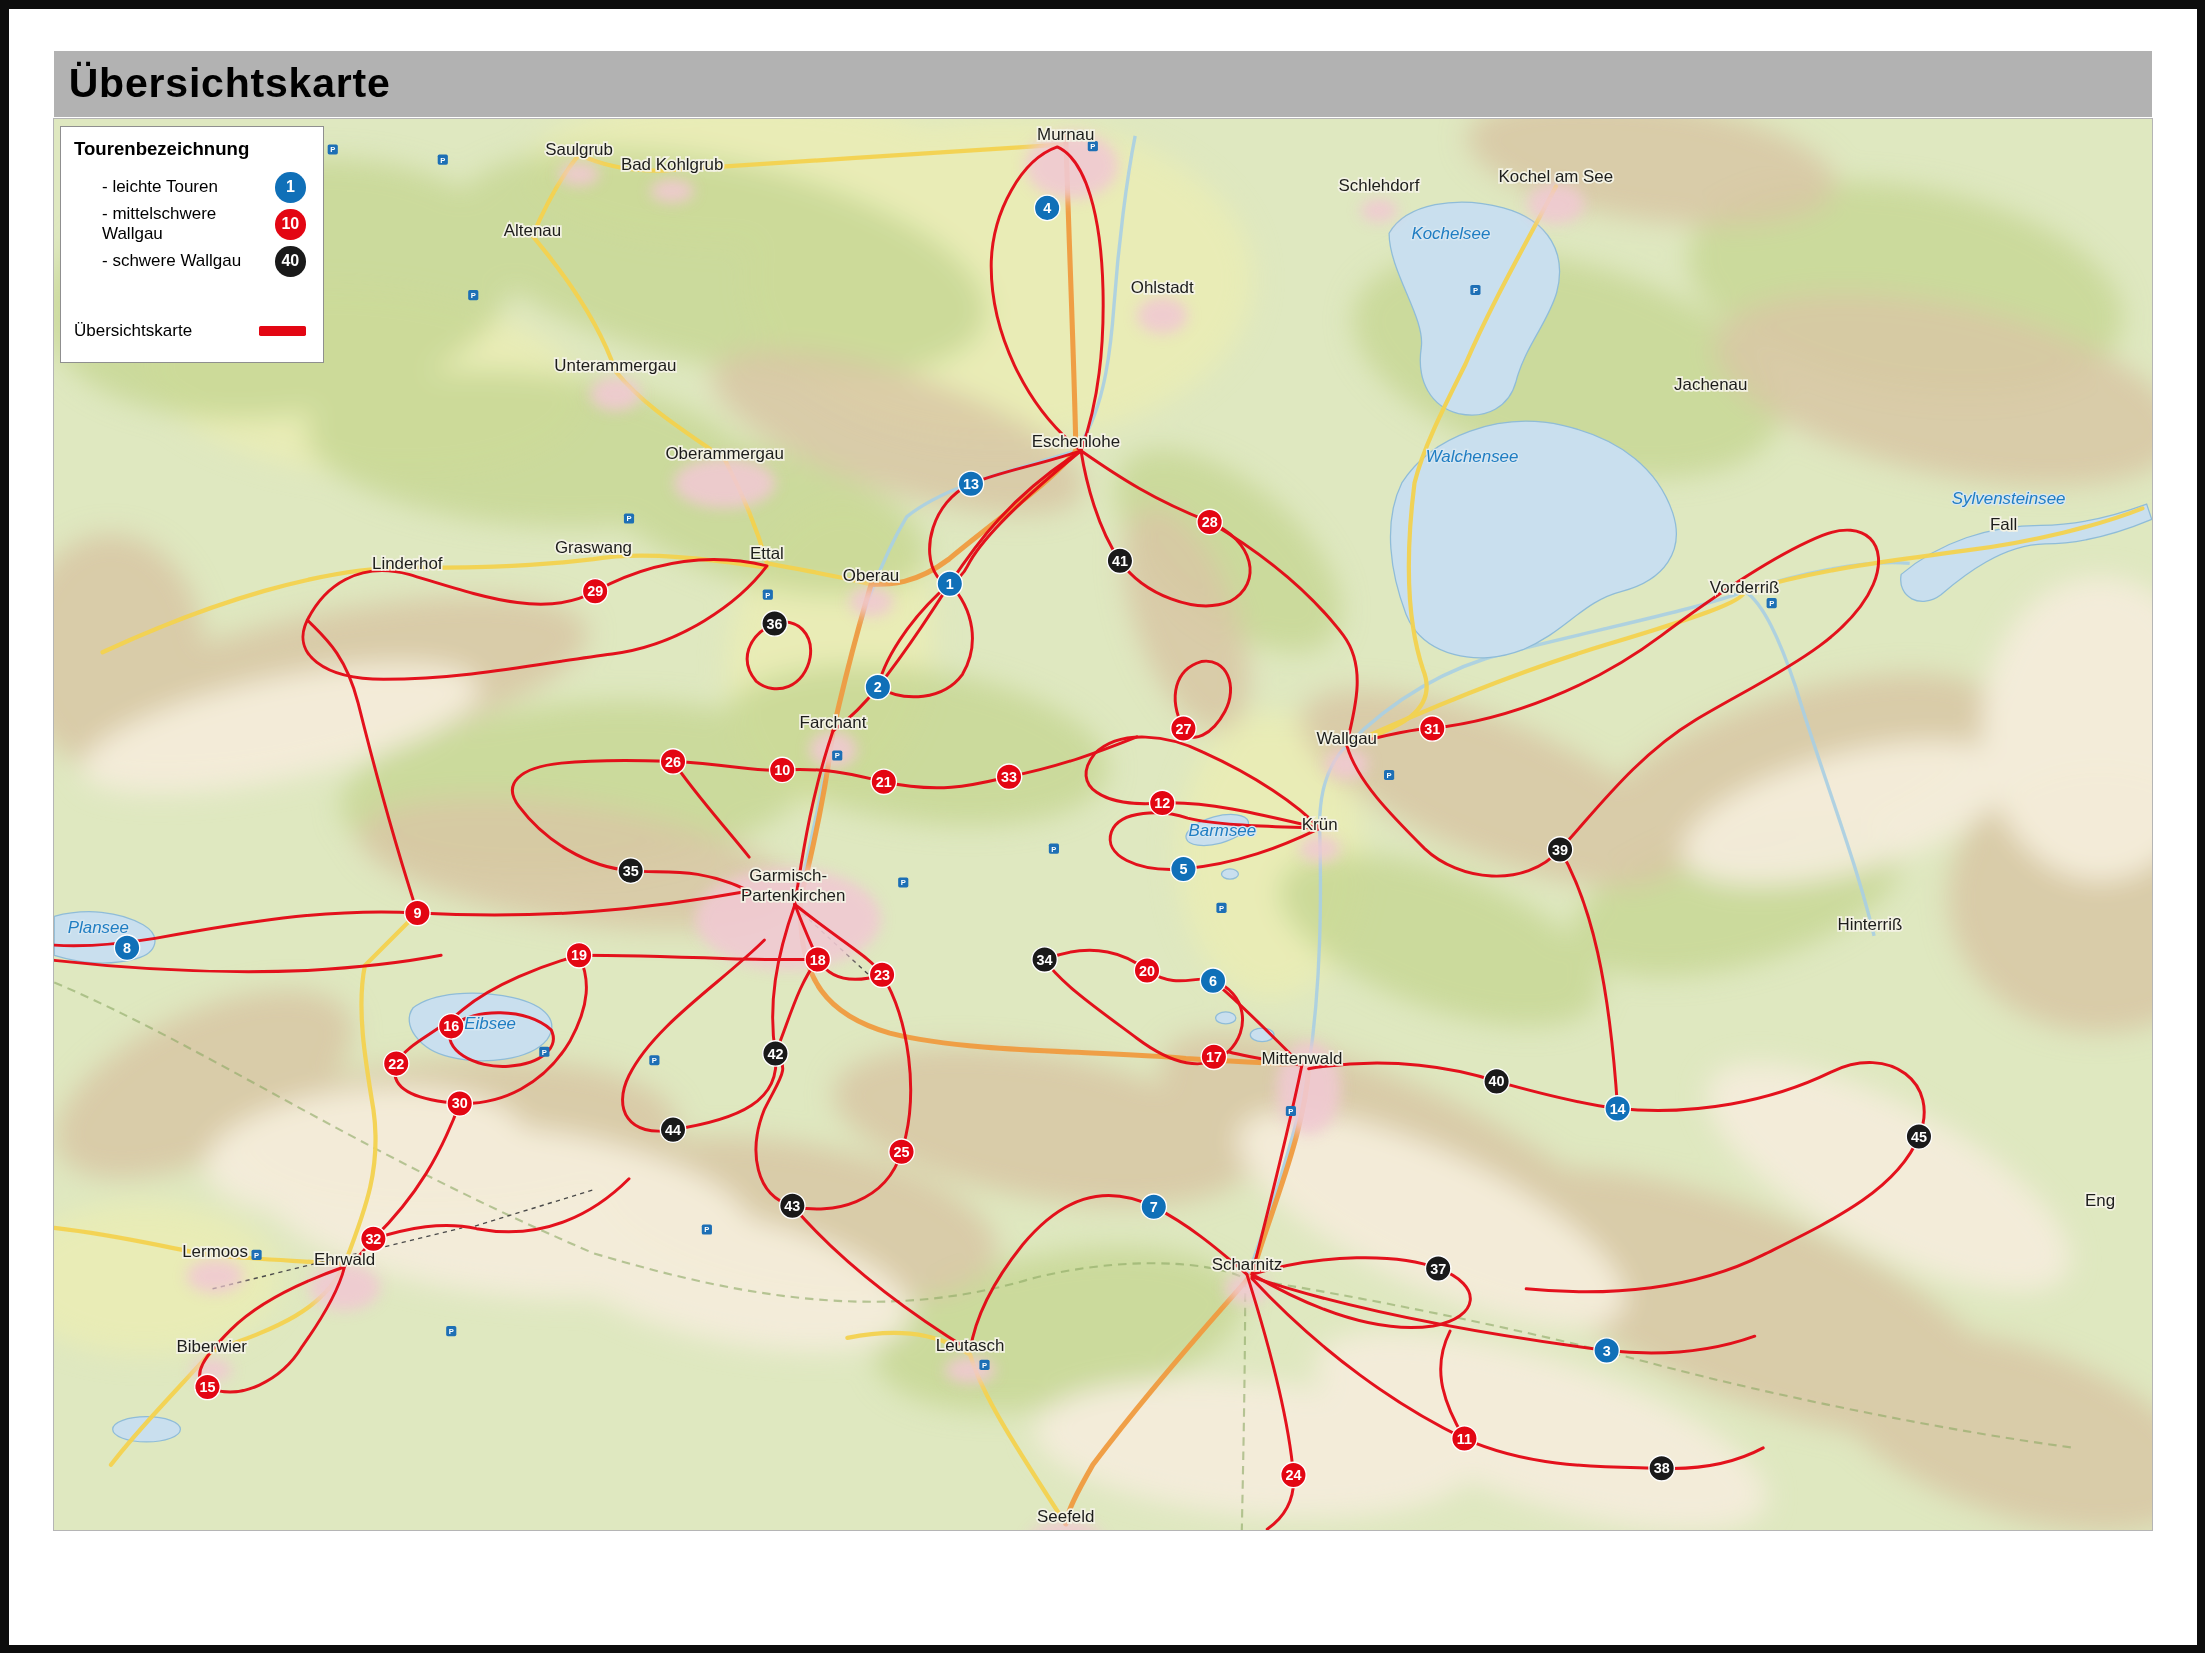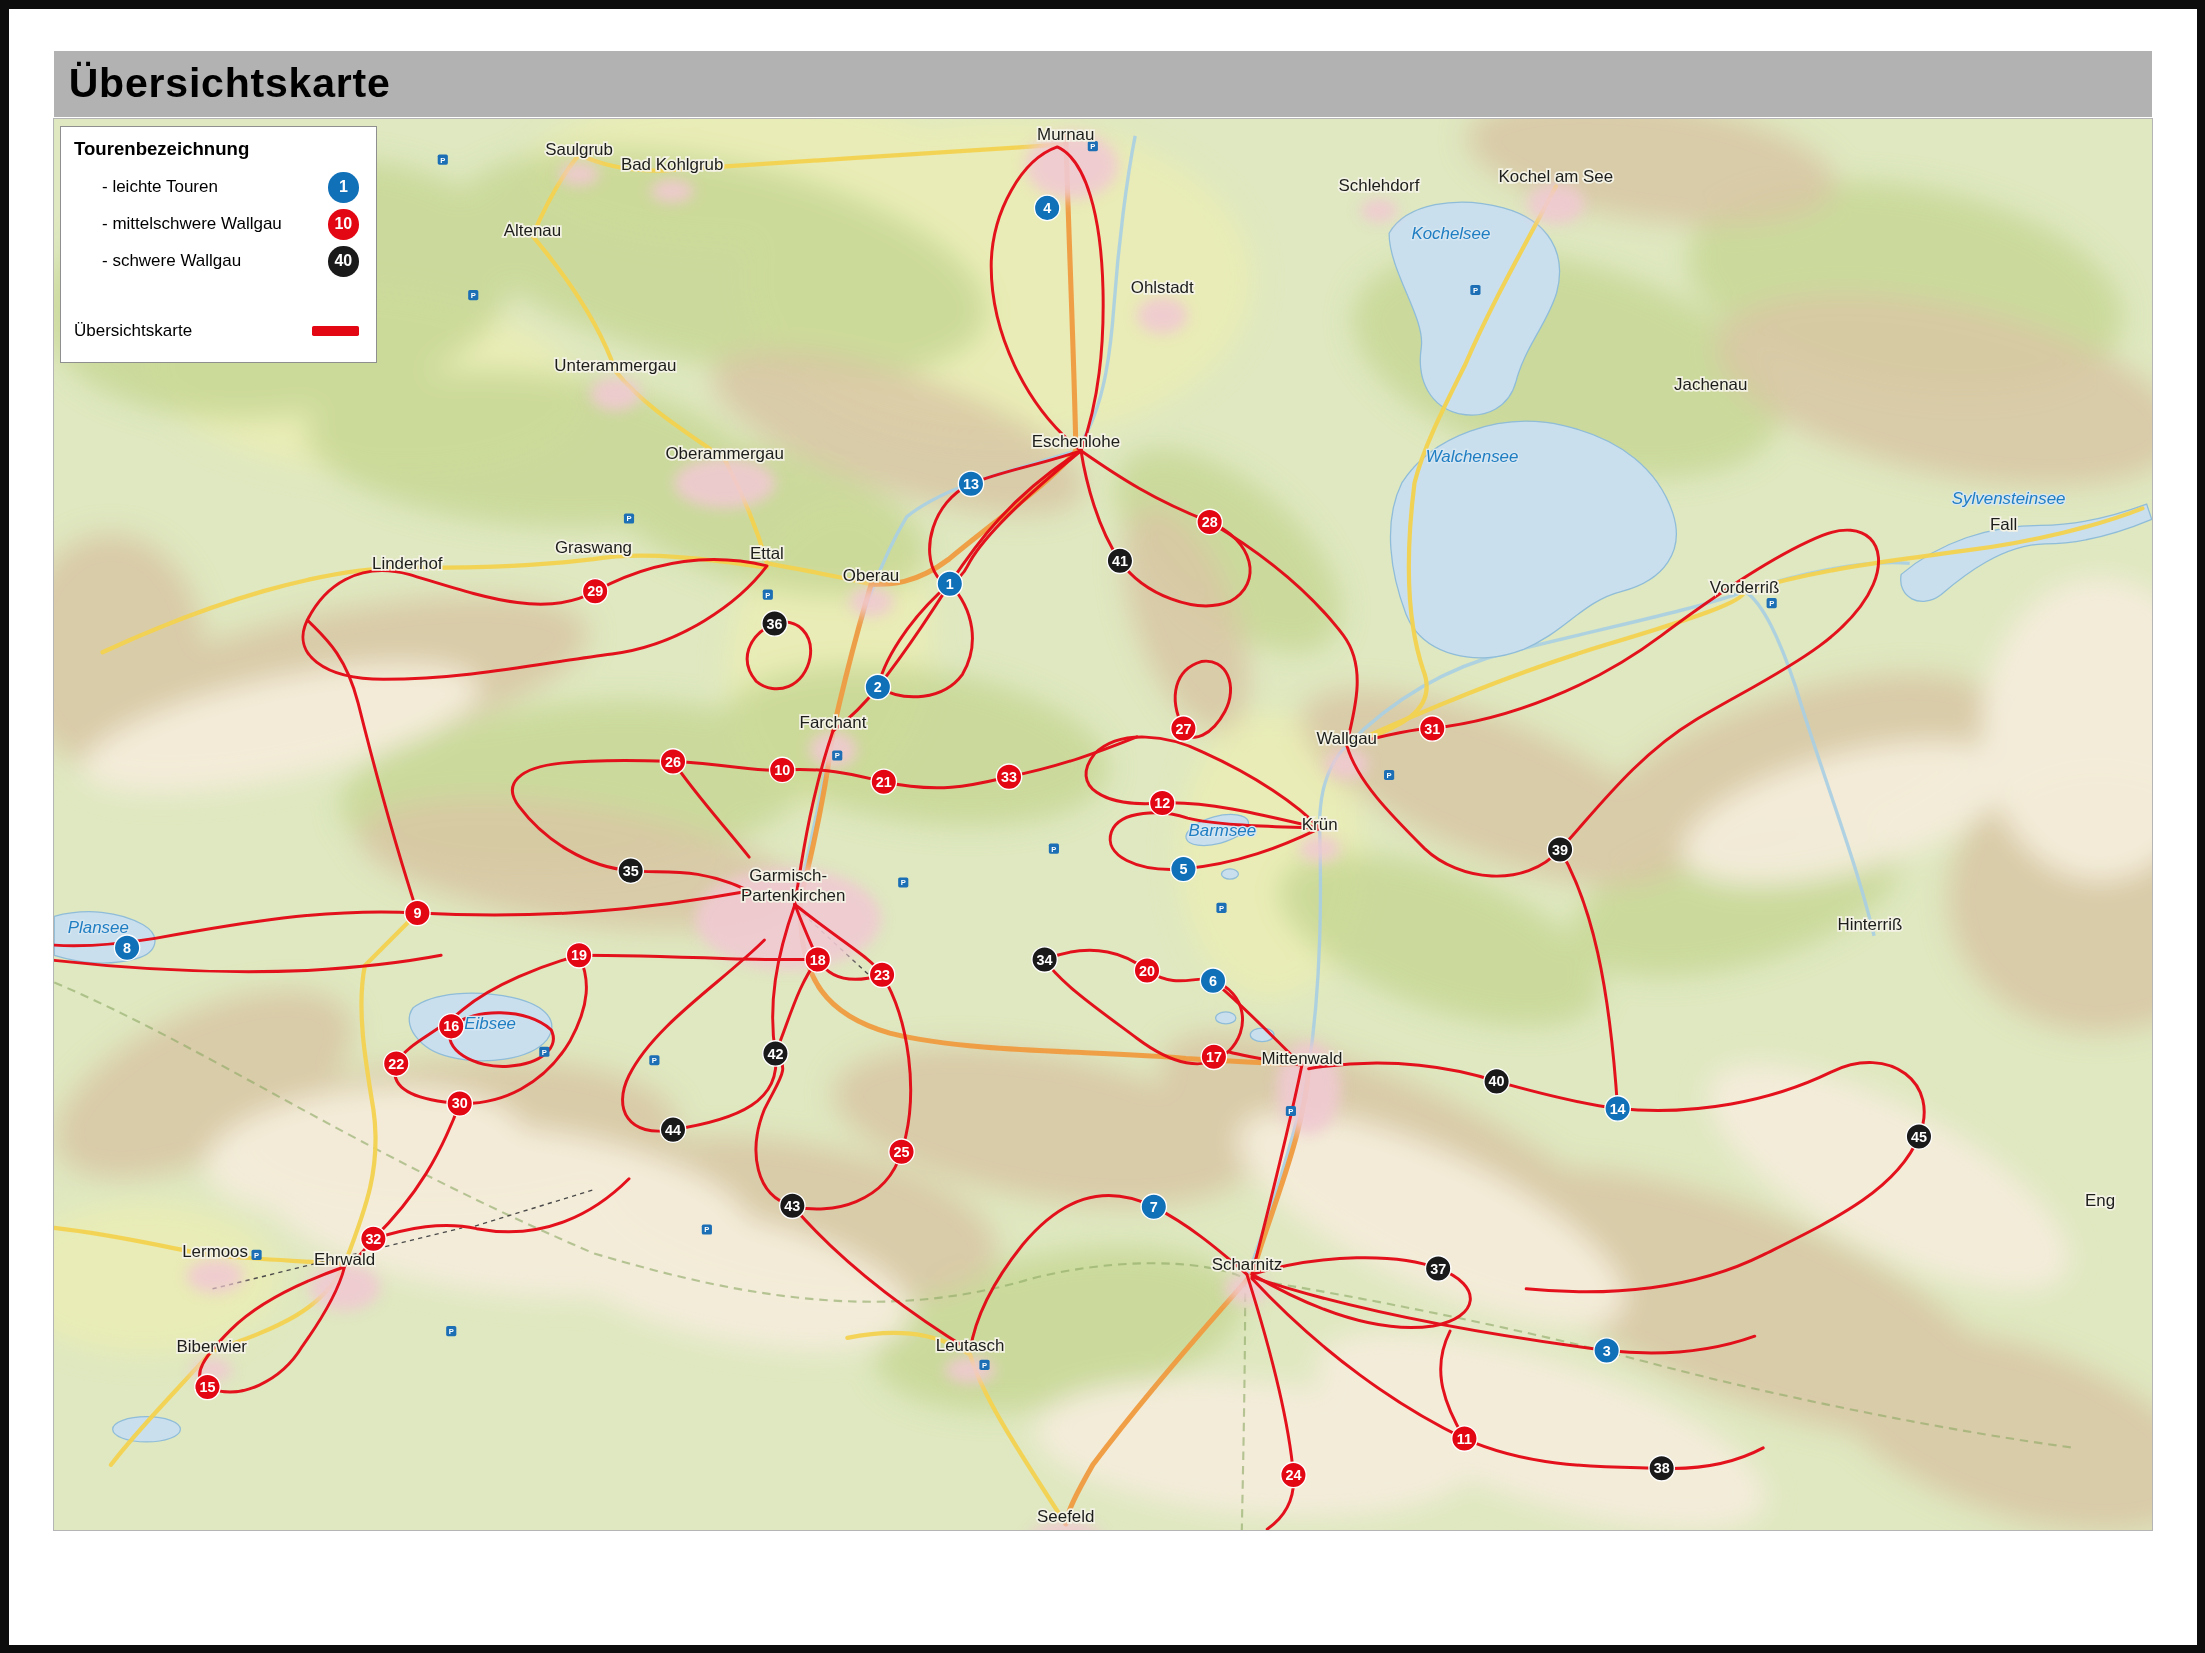--- a/index.html
+++ b/index.html
@@ -17,21 +17,21 @@
     margin:0 0 0 15.2px;font-size:41px;font-weight:bold;color:#000000;letter-spacing:0.8px;
   }
   
   .map{
     position:absolute;left:45px;top:110px;width:2098px;height:1411px;
     background:#dfe8c0;outline:0.8px solid #b5b5b5;overflow:hidden;
   }
   .map svg{display:block;}
   
   .legend{
-    position:absolute;left:51px;top:117px;width:317px;height:237px;
+    position:absolute;left:51px;top:117px;width:264px;height:237px;
     background:#ffffff;border:0.8px solid #8f8f8f;box-sizing:border-box;
     padding:10.2px 13.5px;z-index:5;
   }
   .legend h2{margin:1.7px 0 8.5px 0;font-size:18.6px;font-weight:bold;color:#000;}
   .lgd-row{display:flex;align-items:center;justify-content:space-between;height:37px;margin-left:28px;}
   .lgd-label{font-size:17px;color:#000;}
   .lgd-circle{
     width:30.5px;height:30.5px;border-radius:50%;color:#fff;font-size:16px;font-weight:bold;
     display:flex;align-items:center;justify-content:center;flex:0 0 auto;margin-right:3.4px;
   }

